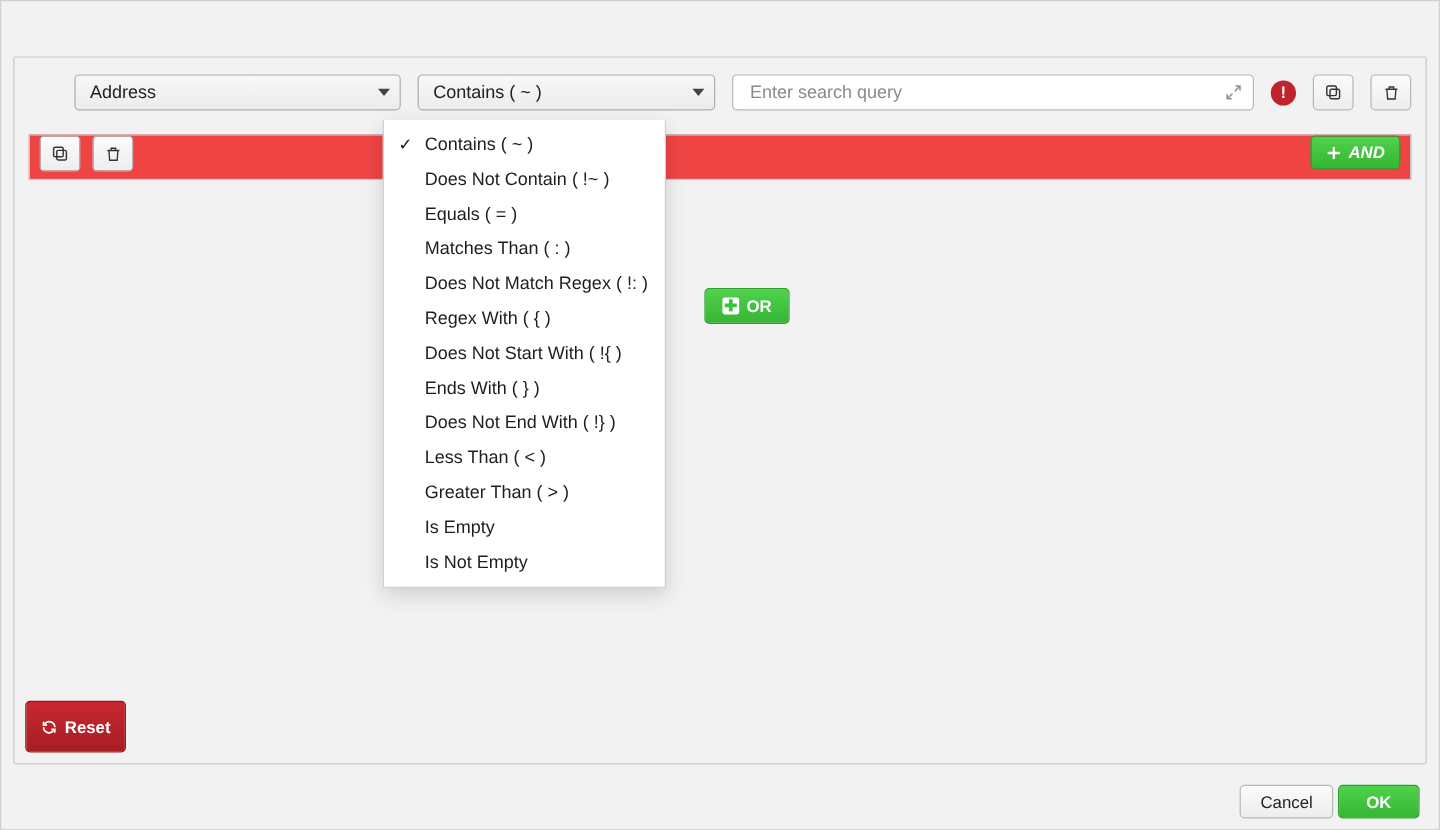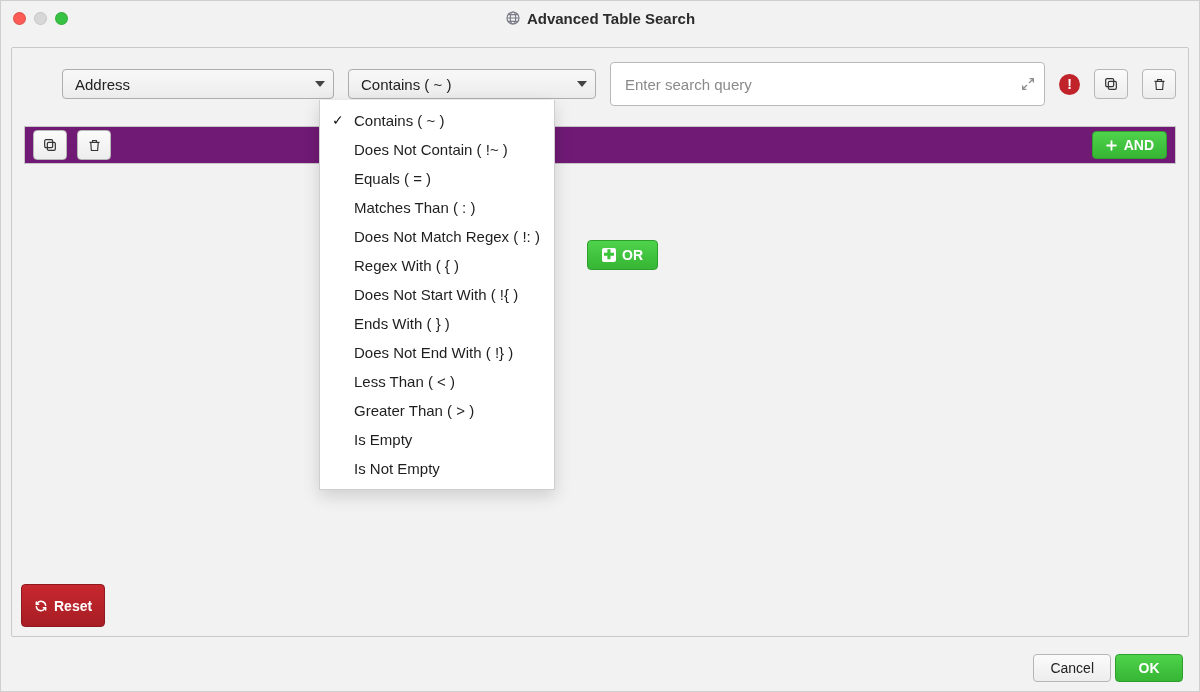--- a/index.html
+++ b/index.html
@@ -73,21 +73,21 @@
     width: 0; height: 0;
     border-left: 5px solid transparent;
     border-right: 5px solid transparent;
     border-top: 6px solid #444;
   }
   .field-combo { width: 272px; }
   .op-combo { width: 248px; }
 
   .search-wrap {
     flex: 1;
-    height: 44px;
+    height: 30px;
     border: 1px solid #b8b8b8;
     border-radius: 4px;
     background: #fff;
     display: flex; align-items: center;
     padding: 0 8px 0 12px;
     gap: 8px;
     color: #555;
   }
   .search-input {
     flex: 1; border: none; outline: none;
@@ -112,23 +112,24 @@
     border-radius: 4px;
     background: linear-gradient(#fbfbfb, #ededed);
     display: flex; align-items: center; justify-content: center;
   }
 
   
   .toolbar-strip {
     margin-top: 20px;
     height: 38px;
     border: 1px solid #c6c6c6;
-    background: #701a75;
-    display: flex; align-items: center;
+    background: #ef4444;
+    display: flex; 
     padding: 0 8px;
+    font-style: italic;
   }
   .toolbar-strip .left { display: flex; gap: 10px; }
   .toolbar-strip .spacer { flex: 1; }
 
   .pill-btn {
     height: 28px;
     border-radius: 4px;
     display: inline-flex; align-items: center; gap: 6px;
     padding: 0 12px;
     font-weight: 700; font-size: 14px;
@@ -206,35 +207,20 @@
     border-color: #2e9f2d; color: #fff; font-weight: 600;
   }
 
   svg { display: block; }
 </style>
 </head>
 <body>
 
 <div class="window">
 
-  <div class="titlebar">
-    <div class="traffic">
-      <div class="dot red"></div>
-      <div class="dot grey1"></div>
-      <div class="dot green"></div>
-    </div>
-    <div class="title-center">
-      <svg class="globe-icon" viewBox="0 0 24 24" fill="none" stroke="#556" stroke-width="1.8">
-        <circle cx="12" cy="12" r="9"></circle>
-        <ellipse cx="12" cy="12" rx="4" ry="9"></ellipse>
-        <path d="M3 12h18M5 7h14M5 17h14"></path>
-      </svg>
-      <span class="t">Advanced Table Search</span>
-    </div>
-  </div>
 
   <div class="panel">
 
     <div class="row">
       <div class="combo field-combo">
         <span>Address</span>
         <span class="caret"></span>
       </div>
       <div class="combo op-combo">
         <span>Contains ( ~ )</span>

